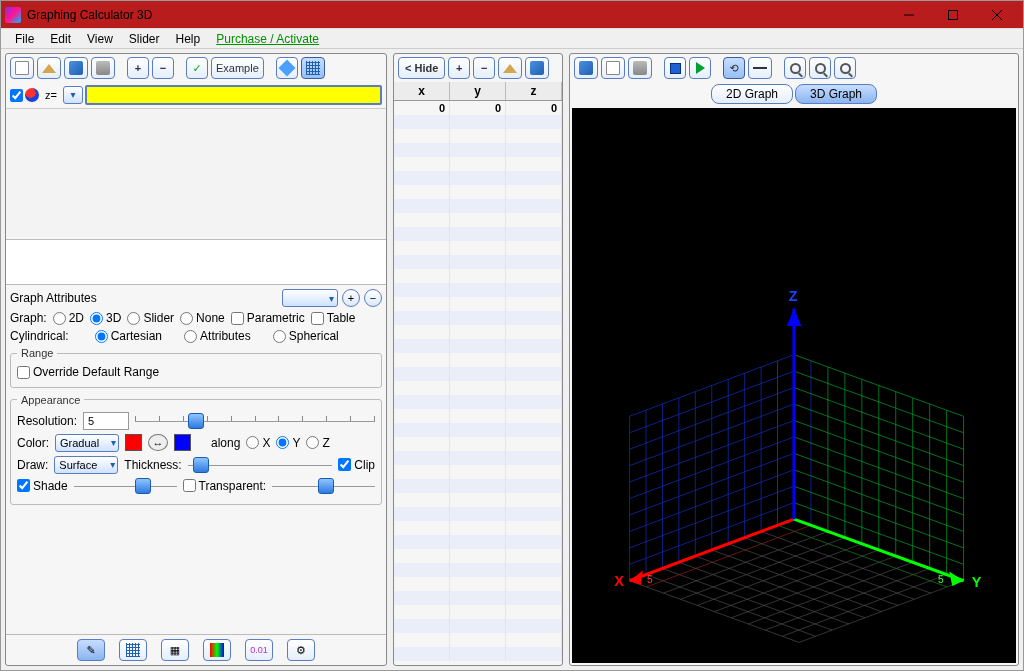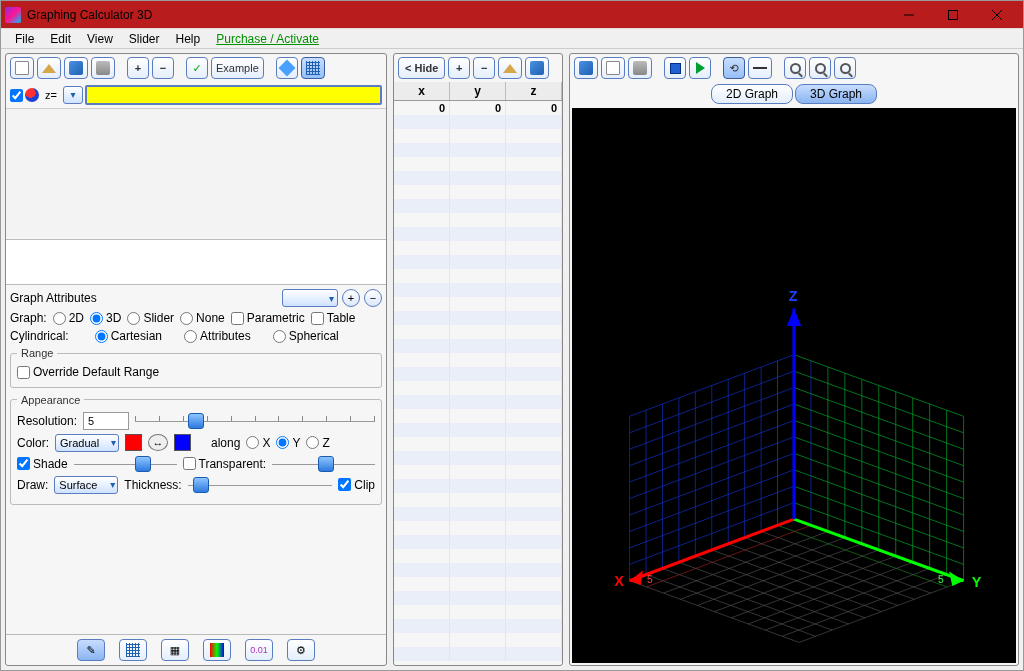--- a/index.html
+++ b/index.html
@@ -307,49 +307,49 @@
                 <input type="radio" class="radio" name="al" checked="" style="">
                 <span>Y</span>
               </label>
             <label class="radio-lbl">
                 <input type="radio" class="radio" name="al" style="">
                 <span>Z</span>
               </label>
           </div>
 
           <div class="attr-row">
+            <span>Draw:</span>
+            <span class="combo" style="width:64px">
+                <span>Surface</span>
+              </span>
+            <span>Thickness:</span>
+            <div class="slider" style="flex:1">
+                <div class="thumb" style="left:4%"></div>
+              </div>
+            <label class="check-lbl">
+                <input type="checkbox" class="checkbox" checked="" style="">
+                <span>Clip</span>
+              </label>
+          </div>
+
+          <div class="attr-row">
             <label class="check-lbl">
                 <input type="checkbox" class="checkbox" checked="" style="">
                 <span>Shade</span>
               </label>
             <div class="slider" style="flex:1">
                 <div class="thumb" style="left:60%"></div>
               </div>
             <label class="check-lbl">
                 <input type="checkbox" class="checkbox" style="">
                 <span>Transparent:</span>
               </label>
             <div class="slider" style="flex:1">
                 <div class="thumb" style="left:45%"></div>
               </div>
-          </div>
-
-          <div class="attr-row">
-            <span>Draw:</span>
-            <span class="combo" style="width:64px">
-                <span>Surface</span>
-              </span>
-            <span>Thickness:</span>
-            <div class="slider" style="flex:1">
-                <div class="thumb" style="left:4%"></div>
-              </div>
-            <label class="check-lbl">
-                <input type="checkbox" class="checkbox" checked="" style="">
-                <span>Clip</span>
-              </label>
           </div>
         </fieldset>
       </div>
 
       <div class="bottom-tabs">
         <div class="btab active">
             <span>✎</span>
           </div>
         <div class="btab">
             <span class="ic ic-table"></span>

